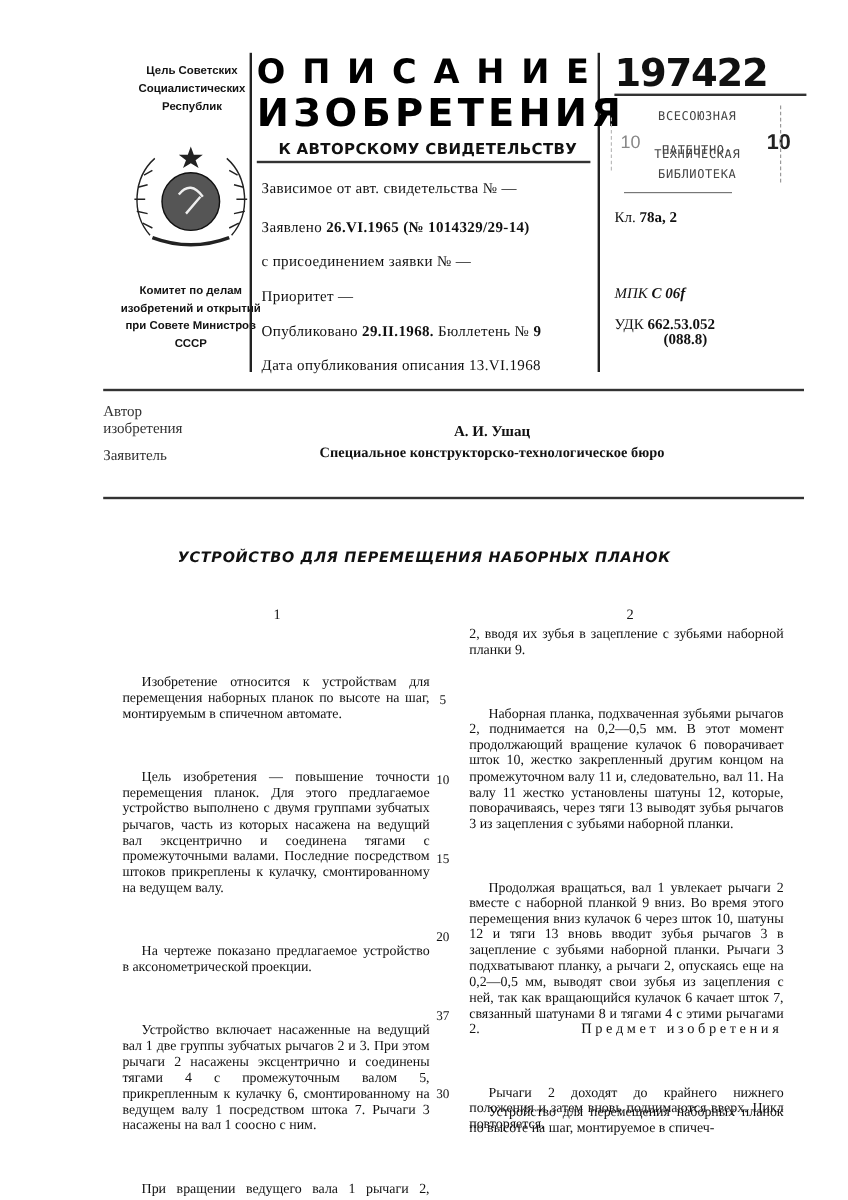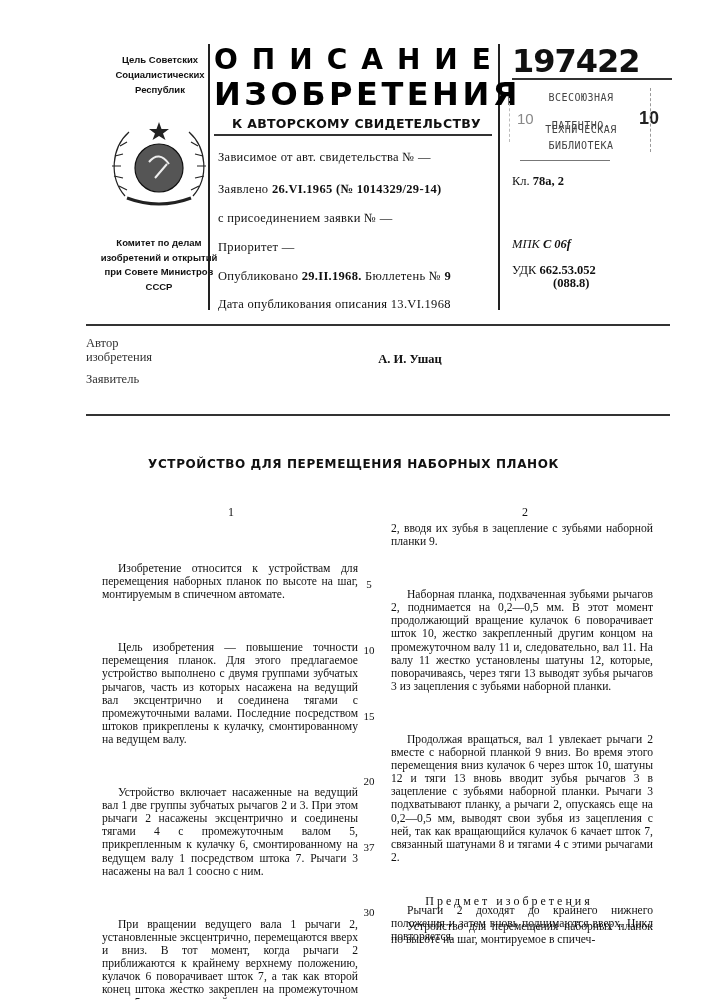--- a/index.html
+++ b/index.html
@@ -31,28 +31,28 @@
   .stamp .dash { position: absolute; right: -4px; top: 4px; height: 64px; border-left: 1px dashed #999; }
   .stamp .dashl { position: absolute; left: -6px; top: 14px; height: 44px; border-left: 1px dashed #bbb; }
 
   .cls { left: 512px; font-size: 12.5px; white-space: nowrap; }
   .cls b { font-weight: bold; }
 
   .lbl { left: 86px; font-size: 12.5px; color: #333; line-height: 14px; }
   .author { left: 210px; top: 352px; width: 400px; text-align: center; font-weight: bold; font-size: 12.5px; }
   .applicant { left: 210px; top: 370px; width: 400px; text-align: center; font-weight: bold; font-size: 12px; line-height: 14px; }
 
-  .doc-title { left: 0; top: 457px; width: 707px; text-align: center; font-family: "DejaVu Sans", sans-serif; font-weight: bold; font-size: 12px; letter-spacing: 0.6px; }
+  .doc-title { left: 0; top: 457px; width: 707px; text-align: center; font-family: "DejaVu Sans", sans-serif; font-weight: bold; font-size: 12px; letter-spacing: 0.6px; font-style: italic; }
 
   .colnum { font-size: 12px; }
   .col { font-size: 11.6px; line-height: 13.1px; text-align: justify; }
   .col p { margin: 0; }
   .col .ind { text-indent: 16px; margin-top: 40px; }
   .lnum { font-size: 11px; width: 20px; text-align: center; }
-  .sect { left: 366px; top: 850px; width: 286px; text-align: center; font-size: 12px; letter-spacing: 3px; margin-top: 44px; }
+  .sect { left: 366px; top: 850px; width: 286px; text-align: right; font-size: 12px; letter-spacing: 3px; }
 </style>
 </head>
 <body>
 
 <div class="abs org">
   <div>Цель Советских</div>
   <div>Социалистических</div>
   <div>Республик</div>
 </div>
 
@@ -131,32 +131,34 @@
 
 <div class="abs hrule" style="left:86px; top:324px; width:584px;"></div>
 
 <div class="abs lbl" style="top:336px;">
   <div>Автор</div>
   <div>изобретения</div>
 </div>
 <div class="abs lbl" style="top:372px;">Заявитель</div>
 <div class="abs author">А. И. Ушац</div>
 <div class="abs applicant">
+  <div>Специальное конструкторско-технологическое бюро</div>
 </div>
 
 <div class="abs hrule" style="left:86px; top:414px; width:584px;"></div>
 
 <div class="abs doc-title">УСТРОЙСТВО ДЛЯ ПЕРЕМЕЩЕНИЯ НАБОРНЫХ ПЛАНОК</div>
 
 <div class="abs colnum" style="left:228px; top:505px;">1</div>
 <div class="abs colnum" style="left:522px; top:505px;">2</div>
 
 <div class="abs col" style="left:102px; top:522px; width:256px;">
   <p class="ind">Изобретение относится к устройствам для перемещения наборных планок по высоте на шаг, монтируемым в спичечном автомате.</p>
   <p class="ind">Цель изобретения — повышение точности перемещения планок. Для этого предлагаемое устройство выполнено с двумя группами зубчатых рычагов, часть из которых насажена на ведущий вал эксцентрично и соединена тягами с промежуточными валами. Последние посредством штоков прикреплены к кулачку, смонтированному на ведущем валу.</p>
+  <p class="ind">На чертеже показано предлагаемое устройство в аксонометрической проекции.</p>
   <p class="ind">Устройство включает насаженные на ведущий вал 1 две группы зубчатых рычагов 2 и 3. При этом рычаги 2 насажены эксцентрично и соединены тягами 4 с промежуточным валом 5, прикрепленным к кулачку 6, смонтированному на ведущем валу 1 посредством штока 7. Рычаги 3 насажены на вал 1 соосно с ним.</p>
   <p class="ind">При вращении ведущего вала 1 рычаги 2, установленные эксцентрично, перемещаются вверх и вниз. В тот момент, когда рычаги 2 приближаются к крайнему верхнему положению, кулачок 6 поворачивает шток 7, а так как второй конец штока жестко закреплен на промежуточном валу 5, то последний также поворачивается. Жестко сидящие на валу 5 шатуны 8 через тяги 4 поворачивают рычаги</p>
 </div>
 
 <div class="abs lnum" style="left:359px; top:578px;">5</div>
 <div class="abs lnum" style="left:359px; top:644px;">10</div>
 <div class="abs lnum" style="left:359px; top:710px;">15</div>
 <div class="abs lnum" style="left:359px; top:775px;">20</div>
 <div class="abs lnum" style="left:359px; top:841px;">37</div>
 <div class="abs lnum" style="left:359px; top:906px;">30</div>

